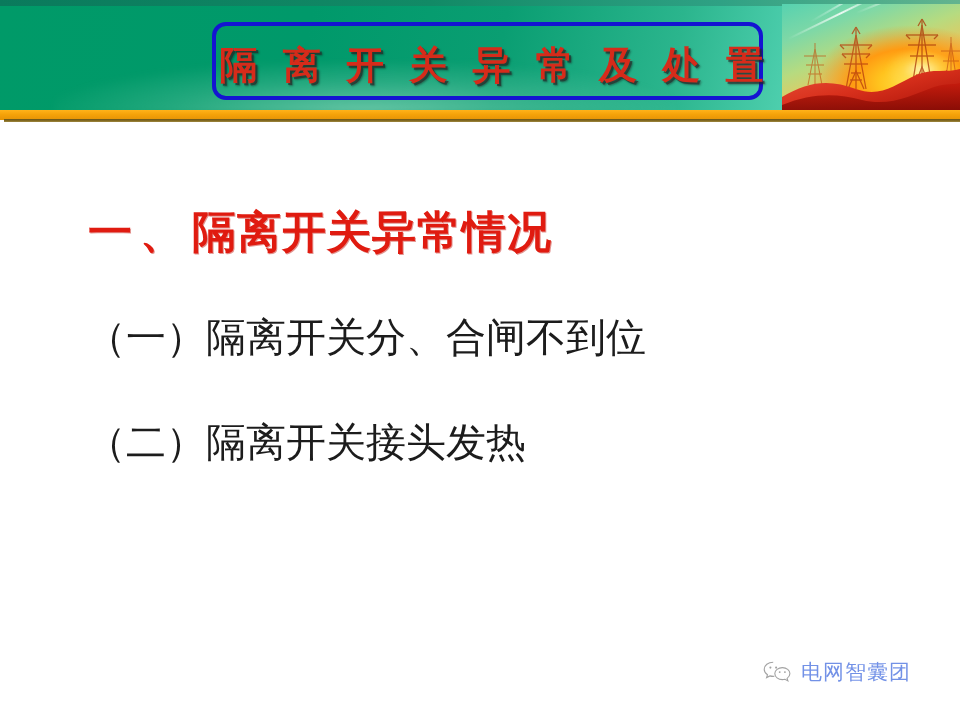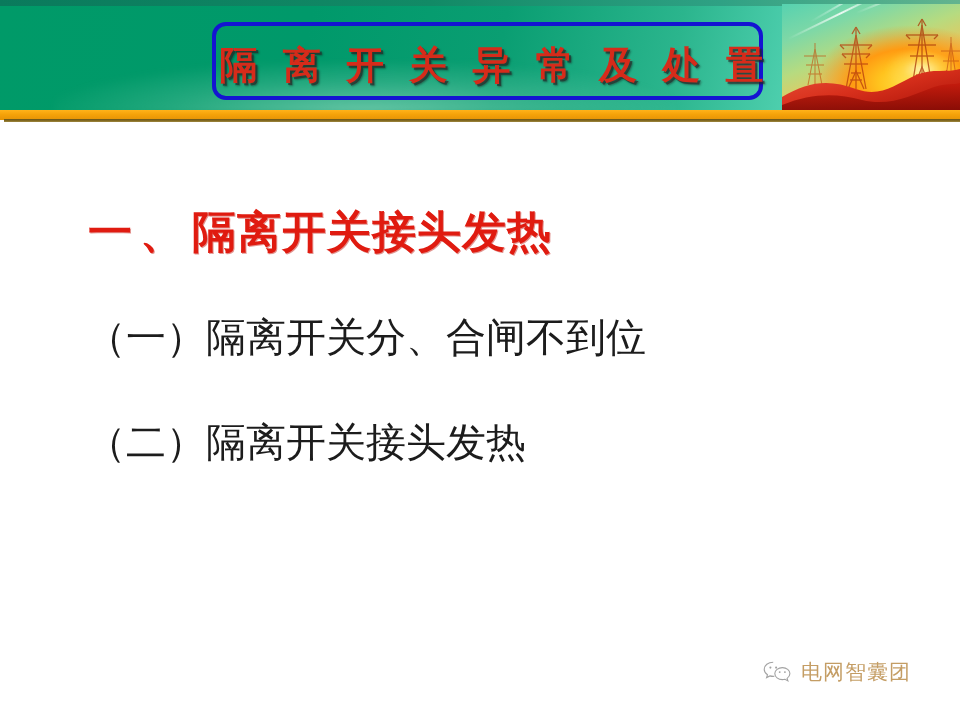--- a/index.html
+++ b/index.html
@@ -200,21 +200,21 @@
     left: 762px;
     top: 658px;
     display: flex;
     align-items: center;
     gap: 9px;
     opacity: 0.62;
   }
   .watermark .wm-text {
     font-family: "DejaVu Sans", "Liberation Sans", sans-serif;
     font-size: 21px;
-    color: #a16207;
+    color: #1d4ed8;
     letter-spacing: 1px;
     white-space: nowrap;
   }
   .wechat-icon { display: block; }
 </style>
 </head>
 <body>
 
 <div id="slide">
 
@@ -306,21 +306,21 @@
     </div>
 
     <div class="header-amber"></div>
     <div class="header-amber-shadow"></div>
 
     <div class="title-box">
       <div class="title-text">隔 离 开 关 异 常 及 处 置</div>
     </div>
   </div>
 
-  <div class="heading-1"><span class="num">一、</span><span>隔离开关接头发热</span></div>
+  <div class="heading-1"><span class="num">一、</span><span>隔离开关异常情况</span></div>
 
   <div class="bullet b2">（二）隔离开关接头发热</div>
   <div class="bullet b1">（一）隔离开关分、合闸不到位</div>
 
   <div class="watermark">
     <svg class="wechat-icon" width="30" height="25" viewBox="0 0 30 25">
       <g fill="none" stroke="#6a6a6a" stroke-width="1.1">
         <path d="M11.2 2.2 C6.2 2.2 2.2 5.4 2.2 9.3 C2.2 11.5 3.5 13.4 5.5 14.7 L4.6 17.6 L7.9 15.9 C8.9 16.2 10 16.4 11.2 16.4 C11.6 16.4 12 16.4 12.4 16.3"></path>
         <path d="M20.4 7.6 C16.2 7.6 12.8 10.3 12.8 13.6 C12.8 16.9 16.2 19.6 20.4 19.6 C21.3 19.6 22.2 19.5 23 19.3 L25.9 20.9 L25.1 18.4 C26.7 17.3 27.9 15.6 27.9 13.6 C27.9 10.3 24.6 7.6 20.4 7.6 Z"></path>
       </g>

